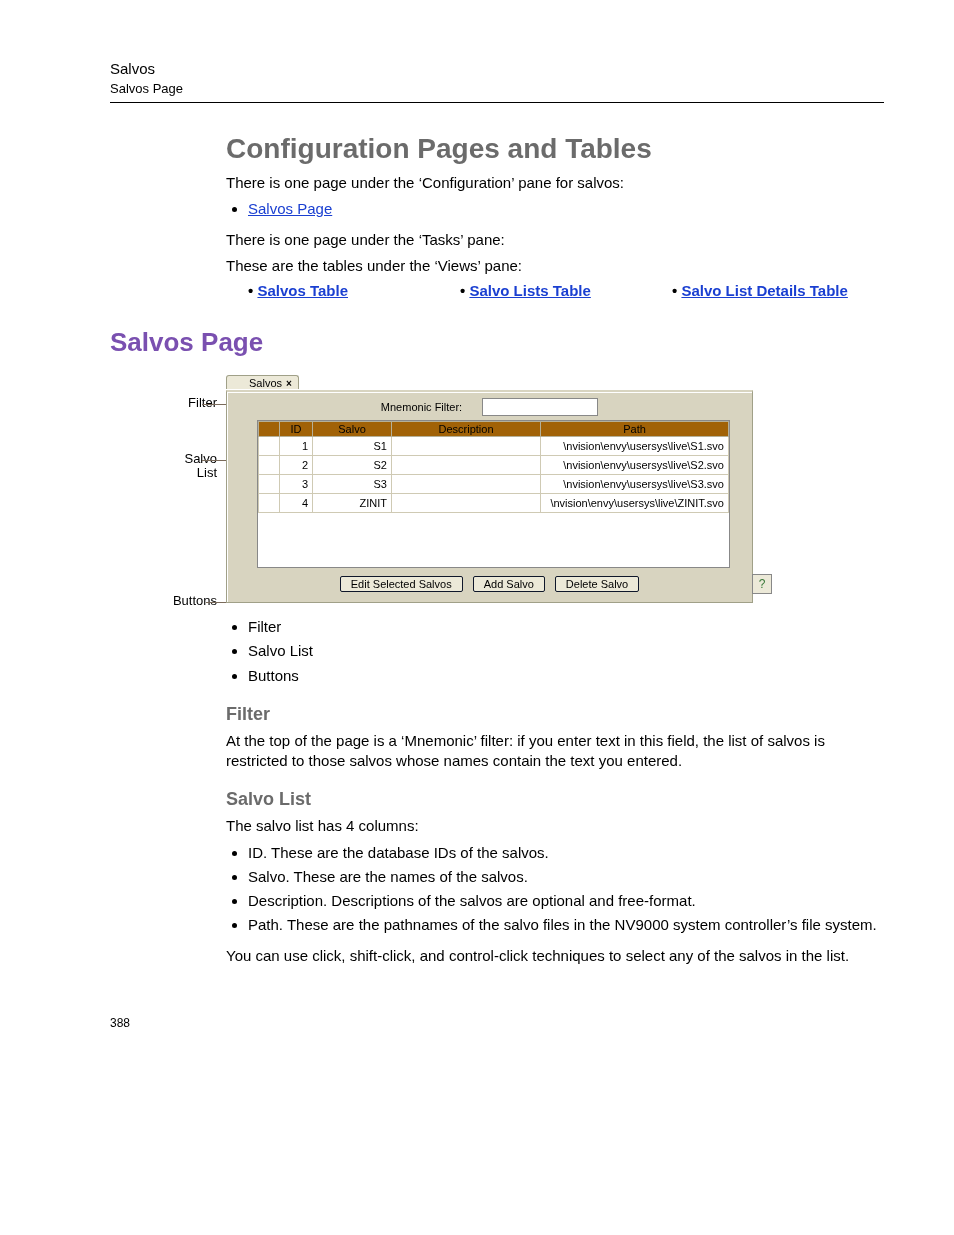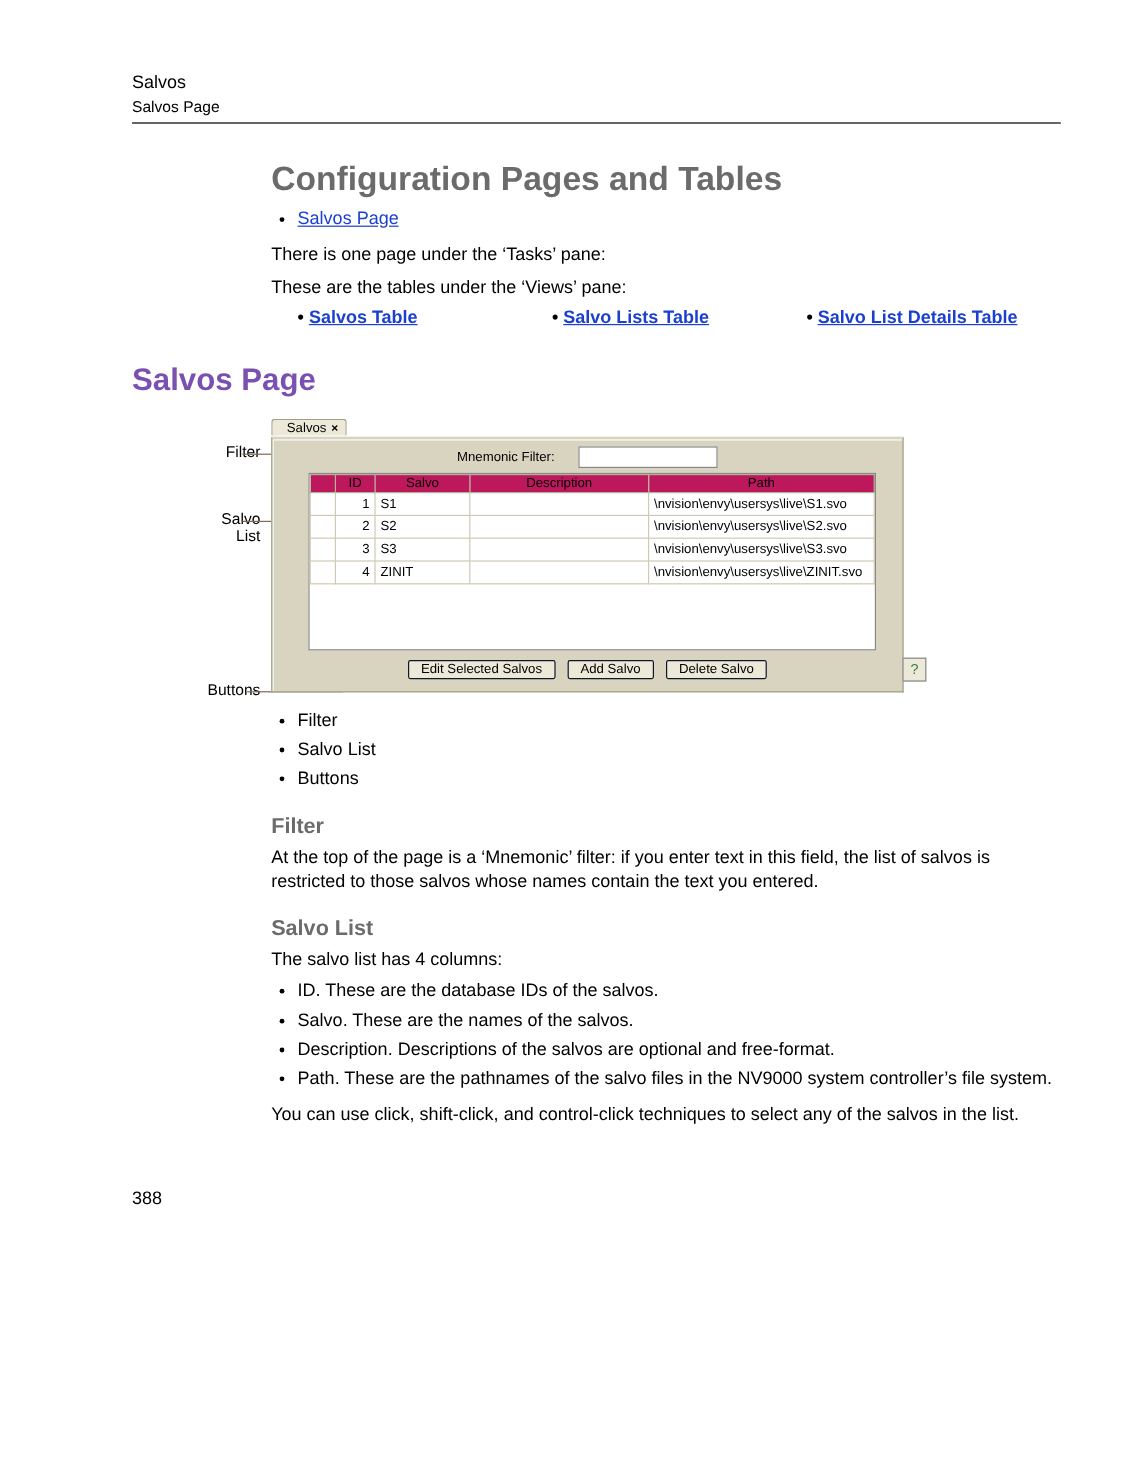--- a/index.html
+++ b/index.html
@@ -100,21 +100,21 @@
   }
 
   .panel-wrap{ margin-left:60px; }
   .tab-strip{
     height:18px;
     position:relative;
   }
   .tab{
     display:inline-block;
     font-size:11px;
-    padding:1px 6px 0 12px;
+    padding:1px 6px 0 22px;
     background:#ece9d8;
     border:1px solid #a0a088;
     border-bottom:none;
     border-radius:3px 3px 0 0;
     position:relative;
     top:1px;
   }
   .tab .x{ font-weight:700; margin-left:4px; font-size:10px;}
   .panel{
     background:#d8d4c0;
@@ -145,31 +145,32 @@
     margin:0 22px 0 30px;
     border:1px solid #888;
     background:#fff;
   }
   .grid table{
     width:100%;
     border-collapse:collapse;
     font-size:11px;
   }
   .grid th{
-    background:#be185d;
+    background:#a16207;
     border:1px solid #b5b098;
     padding:1px 4px;
     font-weight:400;
     text-align:center;
   }
   .grid td{
     border:1px solid #cfcab4;
     padding:1px 4px;
     height:16px;
     white-space:nowrap;
+    text-align:right;
   }
   .grid td.id{ text-align:right; width:24px;}
   .grid .blank{
     height:54px;
   }
   .btn-row{
     display:flex;
     justify-content:center;
     gap:10px;
     padding:8px 0 10px 0;
@@ -188,34 +189,35 @@
     bottom:8px;
     width:18px;height:18px;
     background:#ece9d8;
     border:1px solid #888;
     display:flex;align-items:center;justify-content:center;
     font-size:12px;
     color:#3a7a3a;
   }
   .page-num{
     margin-top:50px;
-    font-size:15px;
+    font-size:12px;
     margin-left:0;
   }
 </style>
 </head>
 <body>
 
 <div class="page">
   <div class="running-head">Salvos</div>
   <div class="running-sub">Salvos Page</div>
   <hr class="head-rule">
 
   <div class="content">
     <div class="h2">Configuration Pages and Tables</div>
+    <p class="body">There is one page under the ‘Configuration’ pane for salvos:</p>
     <ul class="bullets">
       <li><a class="link">Salvos Page</a></li>
     </ul>
     <p class="body">There is one page under the ‘Tasks’ pane:</p>
     <p class="body">These are the tables under the ‘Views’ pane:</p>
     <div class="link-row">
       <div class="cell bullet"><a class="link">Salvos Table</a></div>
       <div class="cell bullet"><a class="link">Salvo Lists Table</a></div>
       <div class="cell bullet"><a class="link">Salvo List Details Table</a></div>
     </div>

